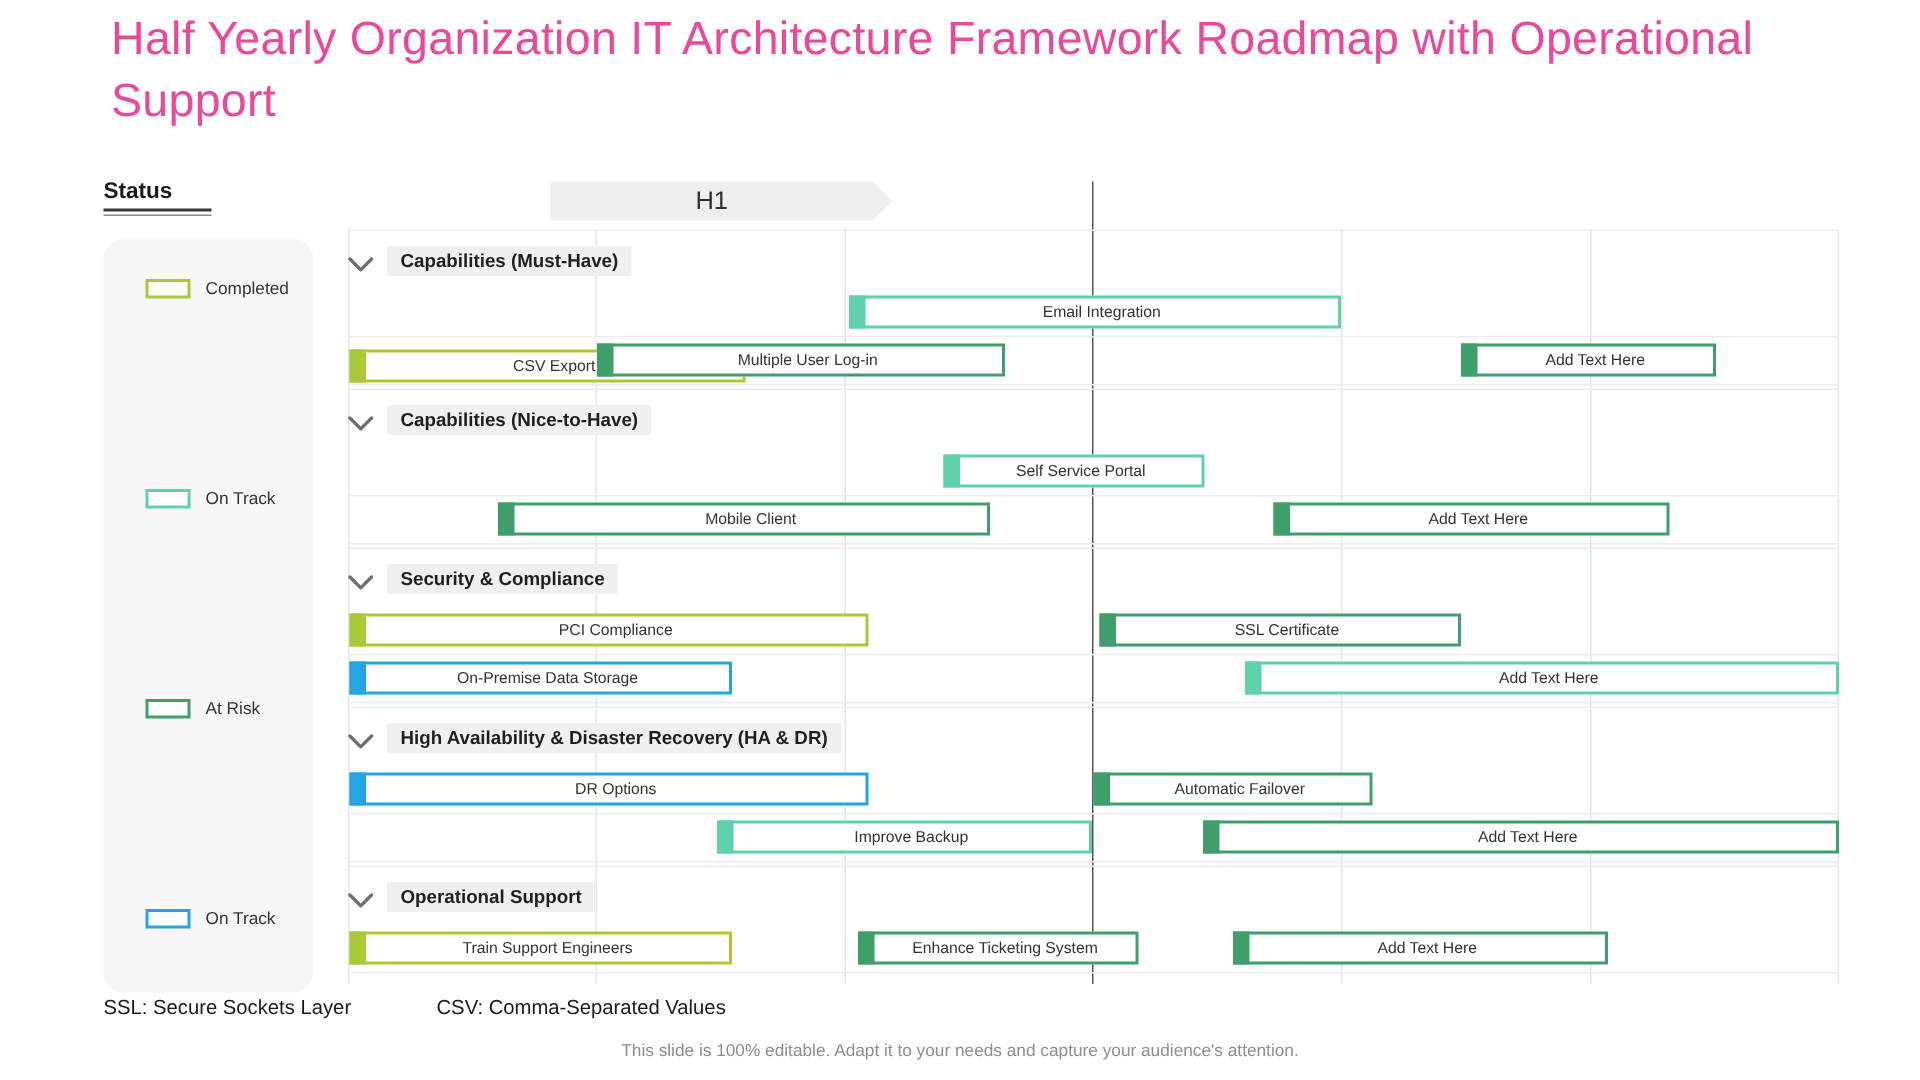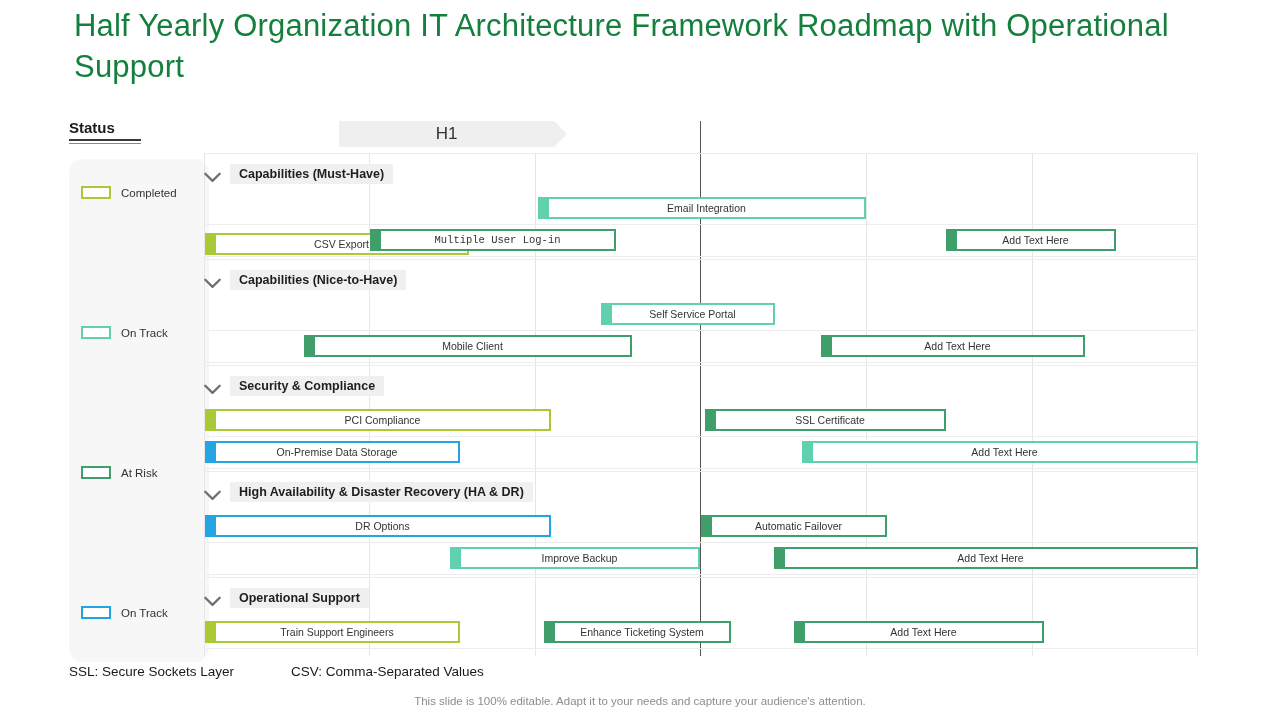--- a/index.html
+++ b/index.html
@@ -6,43 +6,43 @@
   body{
     width:1280px;height:720px;background:#ffffff;
     font-family:"Liberation Sans", sans-serif;
     color:#222;overflow:hidden;position:relative;
   }
   .slide{position:relative;width:1280px;height:720px;}
 
   
   .title{
     position:absolute;left:74px;top:6px;width:1120px;
-    font-size:31px;line-height:1.32;font-weight:400;color:#15803d;
+    font-size:31px;line-height:1.32;font-weight:400;color:#ec4899;
     letter-spacing:.2px;
   }
 
   
   .status-head{
     position:absolute;left:69px;top:119px;
     font-size:15px;font-weight:bold;color:#1a1a1a;
     padding-bottom:3px;
   }
   .status-head .ul1{position:absolute;left:0;top:20px;width:72px;height:2px;background:#3a3a3a;}
   .status-head .ul2{position:absolute;left:0;top:24px;width:72px;height:1px;background:#8a8a8a;}
 
   .legend-card{
     position:absolute;left:69px;top:159px;width:140px;height:503px;
     background:#f7f7f7;border-radius:14px;
   }
-  .legend-item{position:absolute;left:12px;display:flex;align-items:center;gap:10px;}
+  .legend-item{position:absolute;left:28px;display:flex;align-items:center;gap:10px;}
   .legend-swatch{width:30px;height:13px;background:#fff;box-sizing:border-box;}
   .legend-label{font-size:11.5px;color:#333;white-space:nowrap;}
 
   
-  .chart{position:absolute;left:204px;top:153px;width:994px;height:503px;}
+  .chart{position:absolute;left:232px;top:153px;width:994px;height:503px;}
 
   .phase{
     position:absolute;height:26px;background:#efefef;color:#333;
     font-size:17px;display:flex;align-items:center;justify-content:center;
   }
   .phase .tip{
     position:absolute;right:-13px;top:0;width:0;height:0;
     border-top:13px solid transparent;border-bottom:13px solid transparent;
     border-left:13px solid #efefef;
   }
@@ -128,21 +128,21 @@
       <div class="rowline" style="top: 71px;"></div>
       <div class="bar" style="left: 1px; top: 44px; width: 264px; border-color: rgb(169, 201, 55); margin-top: 36px;">
         <span class="cap" style="background: rgb(169, 201, 55);"></span>
         <span class="txt">CSV Export</span>
       </div>
       <div class="bar" style="left: 334px; top: 44px; width: 328px; border-color: rgb(95, 209, 174);">
         <span class="cap" style="background: rgb(95, 209, 174);"></span>
         <span class="txt">Email Integration</span>
       </div>
       <div class="rowline" style="top: 103px;"></div>
-      <div class="bar" style="left: 166px; top: 76px; width: 246px; border-color: rgb(63, 158, 106); font-family: Liberation Mono, monospace;">
+      <div class="bar" style="left: 166px; top: 76px; width: 272px; border-color: rgb(63, 158, 106);">
         <span class="cap" style="background: rgb(63, 158, 106);"></span>
         <span class="txt">Multiple User Log-in</span>
       </div>
       <div class="bar" style="left: 742px; top: 76px; width: 170px; border-color: rgb(63, 158, 106);">
         <span class="cap" style="background: rgb(63, 158, 106);"></span>
         <span class="txt">Add Text Here</span>
       </div>
       <div class="sec-head" style="top: 116px; left: 0px;">
         <span class="chev"><svg viewBox="0 0 20 12" width="17" height="11" aria-hidden="true">
             <path d="M1.5 1.5 L10 10 L18.5 1.5" fill="none" stroke="#6e6e6e" stroke-width="2.6" stroke-linecap="round" stroke-linejoin="round"></path>

